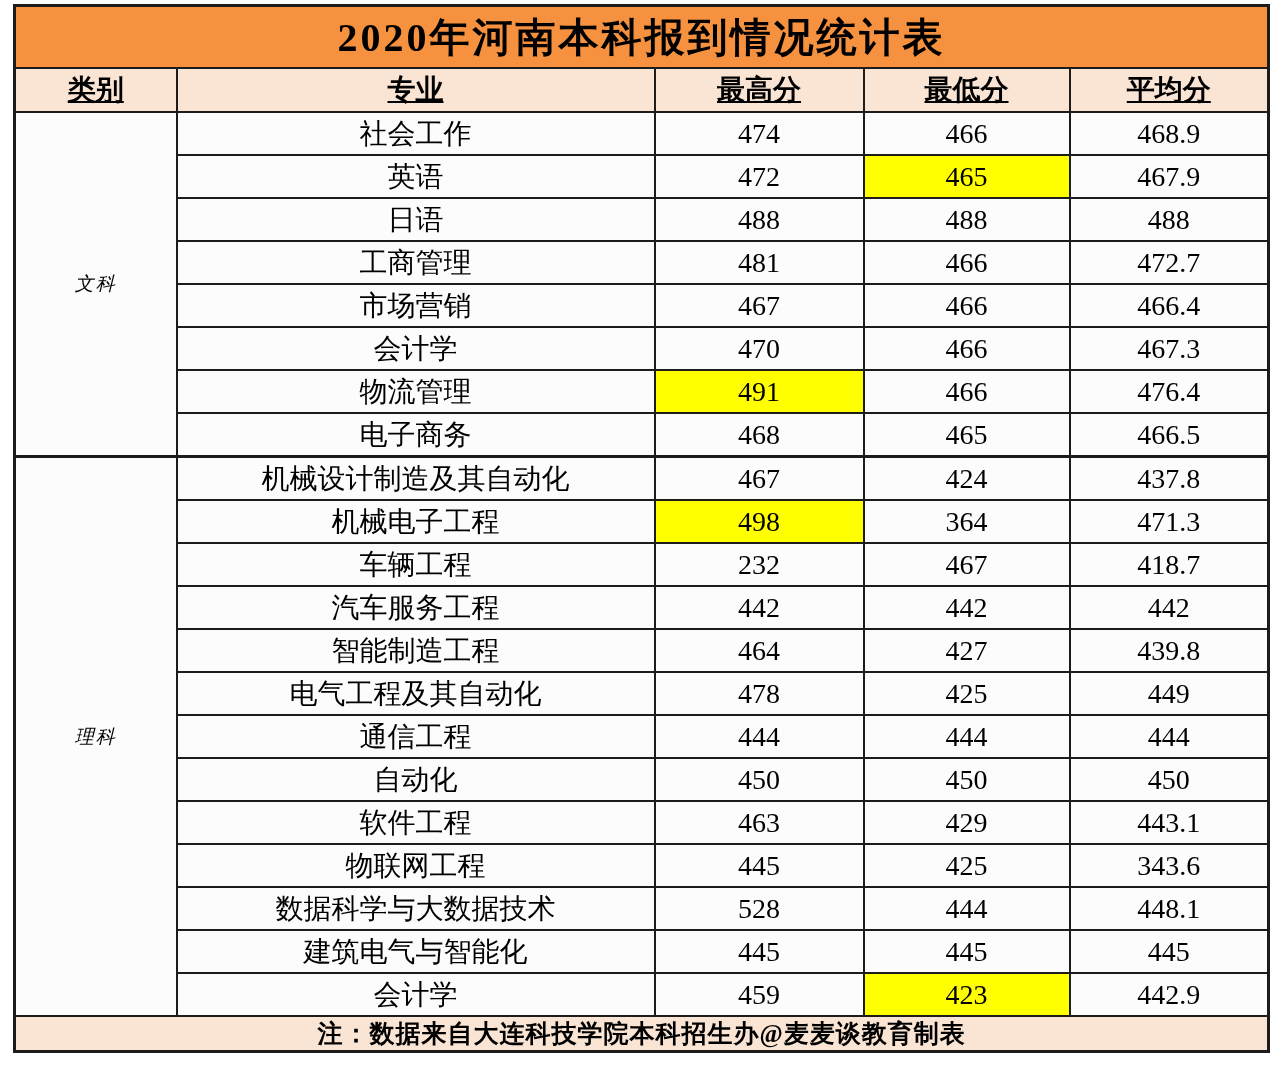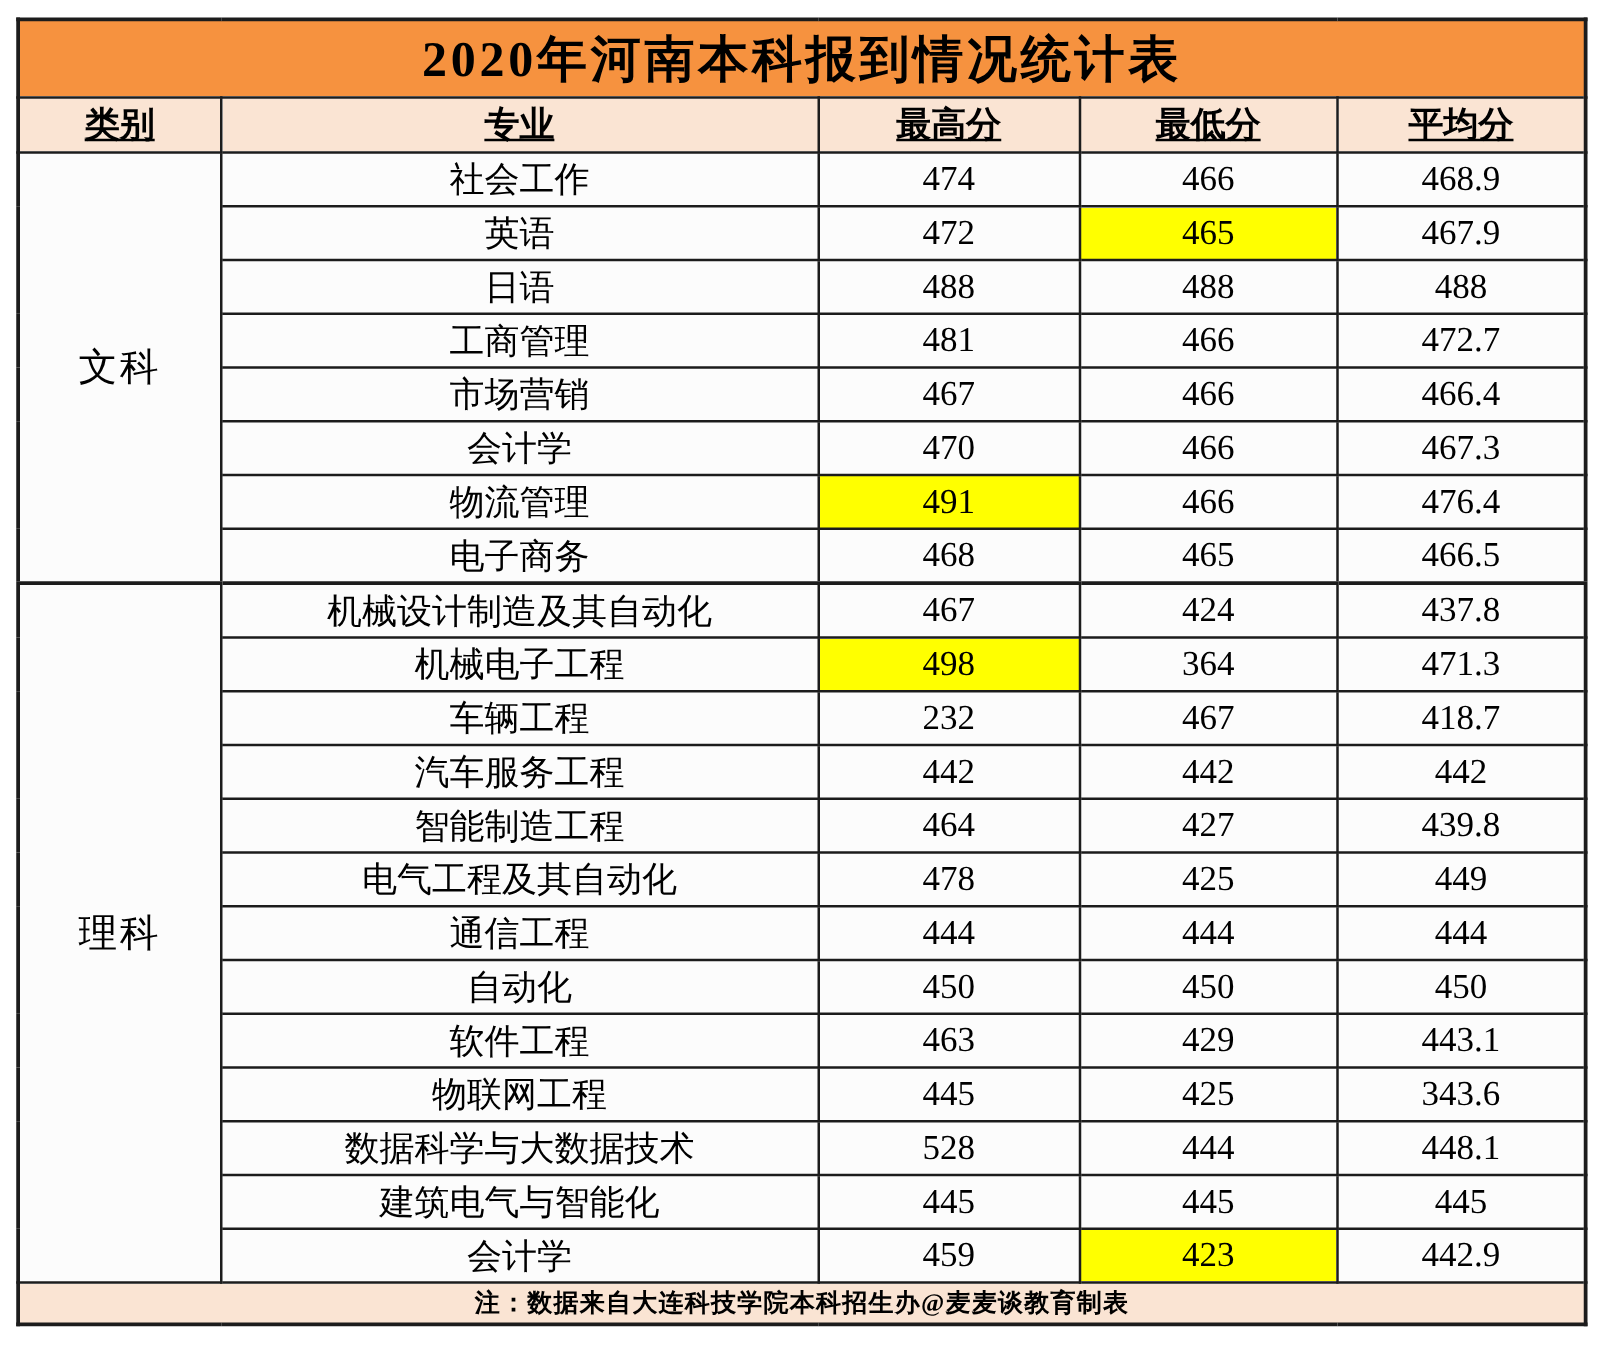--- a/index.html
+++ b/index.html
@@ -9,21 +9,21 @@
   body {
     width: 1280px;
     height: 1076px;
     background: #ffffff;
     font-family: "Liberation Serif", "DejaVu Serif", serif;
     position: relative;
   }
   .table-wrap {
     position: absolute;
     left: 13px;
-    top: 14px;
+    top: 4px;
     width: 1254px;
   }
   table.report {
     border-collapse: collapse;
     table-layout: fixed;
     width: 100%;
     border: 3px solid var(--border, #1c1c1c);
   }
   table.report th,
   table.report td {
@@ -48,32 +48,33 @@
     font-size: 28px;
     font-weight: bold;
     height: 42px;
     text-decoration: underline;
   }
   tbody td {
     height: 41px;
     font-size: 28px;
   }
   td.cat-cell {
-    font-size: 31px;
+    font-size: 19px;
     letter-spacing: 2px;
+    font-style: italic;
   }
   td.hl {
     background: var(--highlight, #ffff00) !important;
   }
   tr.sec-start td {
     border-top-width: 3px;
   }
   .footer-cell {
     background: var(--header-bg, #fae4d3) !important;
-    font-size: 20px;
+    font-size: 25px;
     font-weight: bold;
     height: 31px;
     letter-spacing: 1px;
   }
 </style>
 </head>
 <body>
 
 <div class="table-wrap">
   <table class="report">

